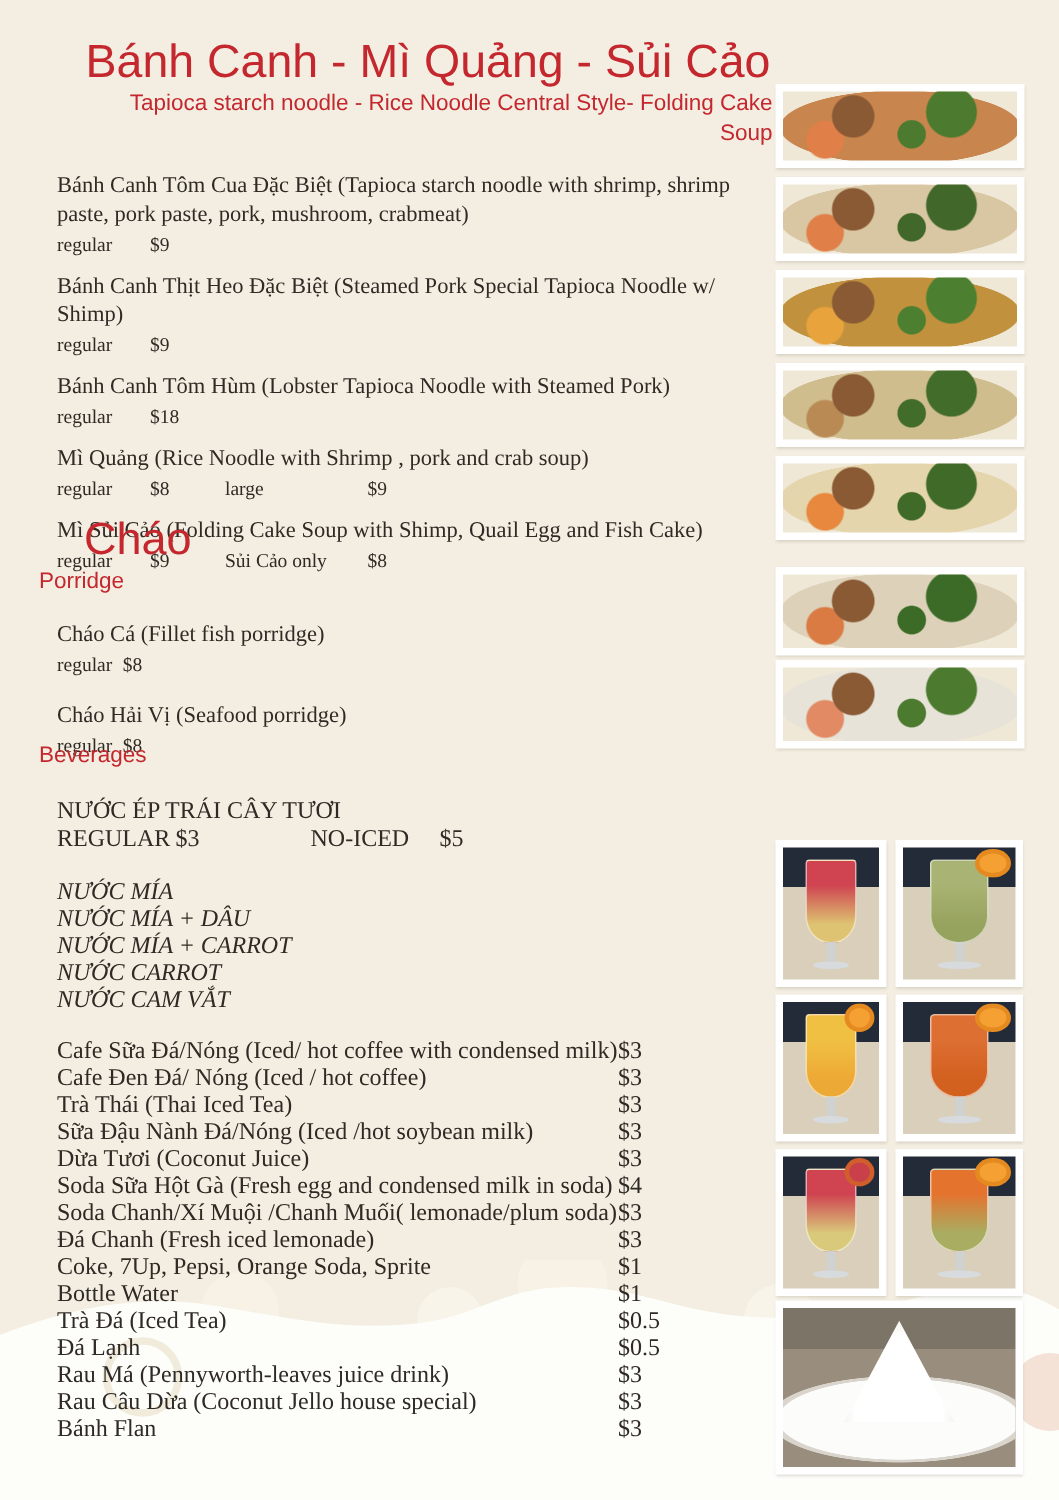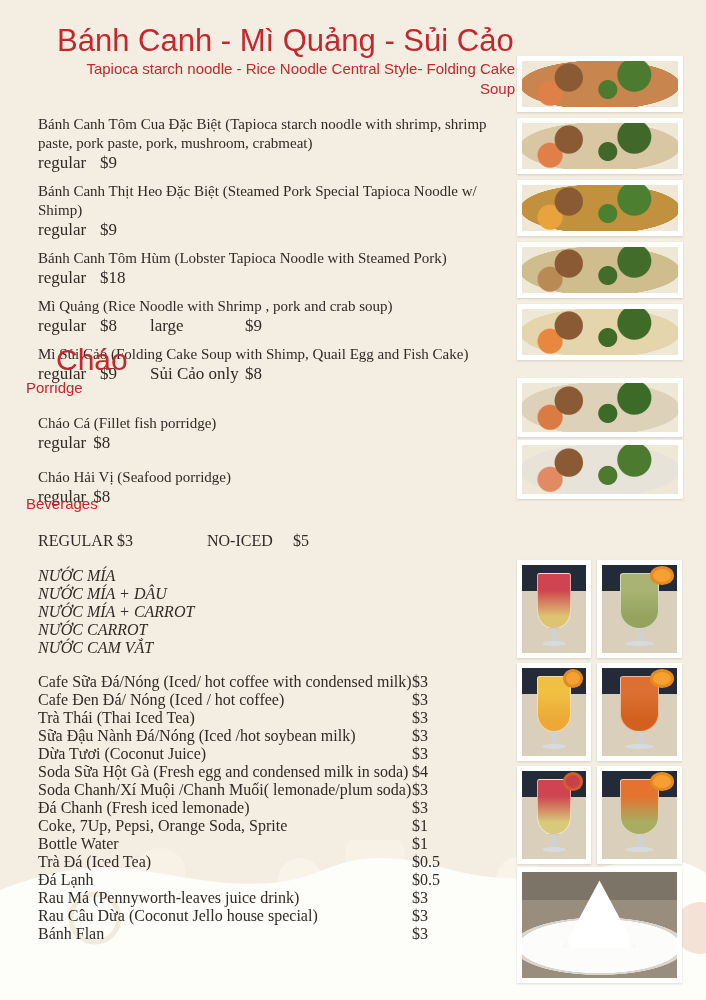--- a/index.html
+++ b/index.html
@@ -25,21 +25,21 @@
   #sec-noodle{top:23px;}
   #sec-porridge{top:342px;}
   #sec-beverage{top:494px;}
   #sec-noodle .sec-title{padding-left:57px;}
   #sec-noodle .sec-sub{padding-left:48px;text-align:right;}
   #sec-porridge .sec-title,#sec-beverage .sec-title{padding-left:56px;font-size:30px;}
   #sec-porridge .sec-sub,#sec-beverage .sec-sub{padding-left:26px;}
   .items{padding-left:38px;width:478px;margin-top:16px;}
   .item{margin-bottom:10px;}
   .item-name{font-size:15px;line-height:19px;}
-  .price-line{font-size:17px;line-height:19px;}
+  .price-line{font-size:13px;line-height:19px;}
   .price-line .plabel{display:inline-block;width:62px;}
   .price-line .pvalue{display:inline-block;width:50px;}
   .price-line .plabel2{display:inline-block;width:95px;}
   
   .inline-prices .price-line .plabel{width:auto;margin-right:7px;}
   .inline-prices .price-line .pvalue{width:auto;}
   .inline-prices .item{margin-bottom:16px;}
   
   .bev-block{padding-left:38px;font-size:16px;line-height:19px;}
   #fresh-juice{margin-top:17px;}
@@ -135,20 +135,21 @@
         <div class="item-name">Cháo Hải Vị (Seafood porridge)</div>
         <div class="price-line"><span class="plabel">regular</span><span class="pvalue">$8</span></div>
       </div>
     </div>
 </section>
 
 <section id="sec-beverage">
   <div class="sec-sub">Beverages</div>
 
   <div class="bev-block" id="fresh-juice">
+    <div>NƯỚC ÉP TRÁI CÂY TƯƠI</div>
     <div id="fj-prices"><span class="fj-l1">REGULAR</span><span class="fj-v1">$3</span><span class="fj-l2">NO-ICED</span><span class="fj-v2">$5</span></div>
   </div>
 
   <div class="bev-block" id="juice-varieties">
       <div>NƯỚC MÍA</div>
       <div>NƯỚC MÍA + DÂU</div>
       <div>NƯỚC MÍA + CARROT</div>
       <div>NƯỚC CARROT</div>
       <div>NƯỚC CAM VẮT</div>
     </div>

